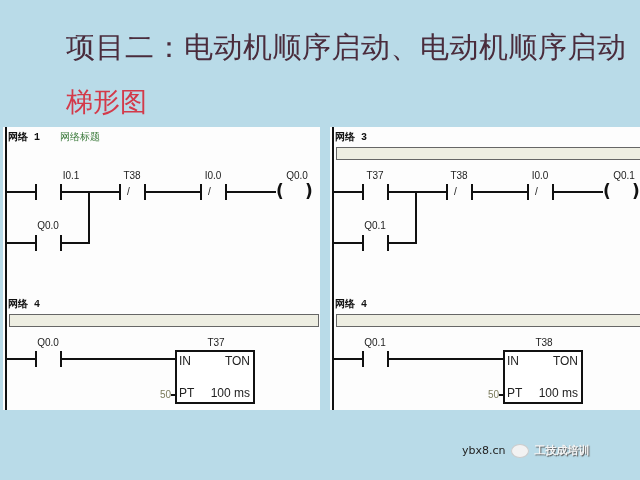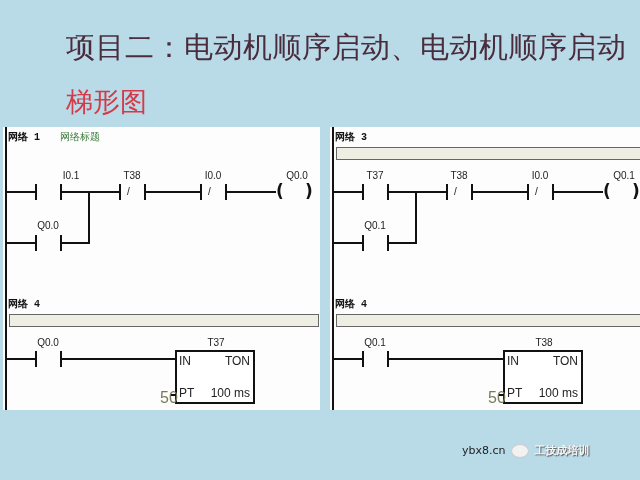--- a/index.html
+++ b/index.html
@@ -26,21 +26,21 @@
   .contact-bar{position:absolute;width:2px;height:16px;background:#111;}
   .lbl{position:absolute;font-size:10px;color:#222;
        font-family:"Liberation Sans",sans-serif;white-space:nowrap;transform:translateX(-50%);}
   .slash{position:absolute;font-size:10px;color:#222;
        font-family:"Liberation Sans",sans-serif;}
   .coil{position:absolute;font-size:17px;color:#111;font-weight:bold;
        font-family:"DejaVu Sans",sans-serif;line-height:17px;}
   .box{position:absolute;border:2px solid #111;background:#fff;}
   .box span{position:absolute;font-size:12px;color:#222;
        font-family:"Liberation Sans",sans-serif;white-space:nowrap;}
-  .pt-val{position:absolute;font-size:16px;color:#7a7a5a;
+  .pt-val{position:absolute;font-size:10px;color:#7a7a5a;
        font-family:"Liberation Sans",sans-serif;}
   .watermark{position:absolute;left:462px;top:443px;font-size:11px;color:#222;
        font-family:"DejaVu Sans",sans-serif;white-space:nowrap;}
   .wm-icon{display:inline-block;width:16px;height:12px;border-radius:50%;
        background:#f2f2f2;border:1px solid #ccc;vertical-align:middle;margin:0 2px;}
   .wm-cn{color:#f4f4f4;text-shadow:1px 1px 1px #555;font-weight:bold;}
 </style>
 </head>
 <body>
 

